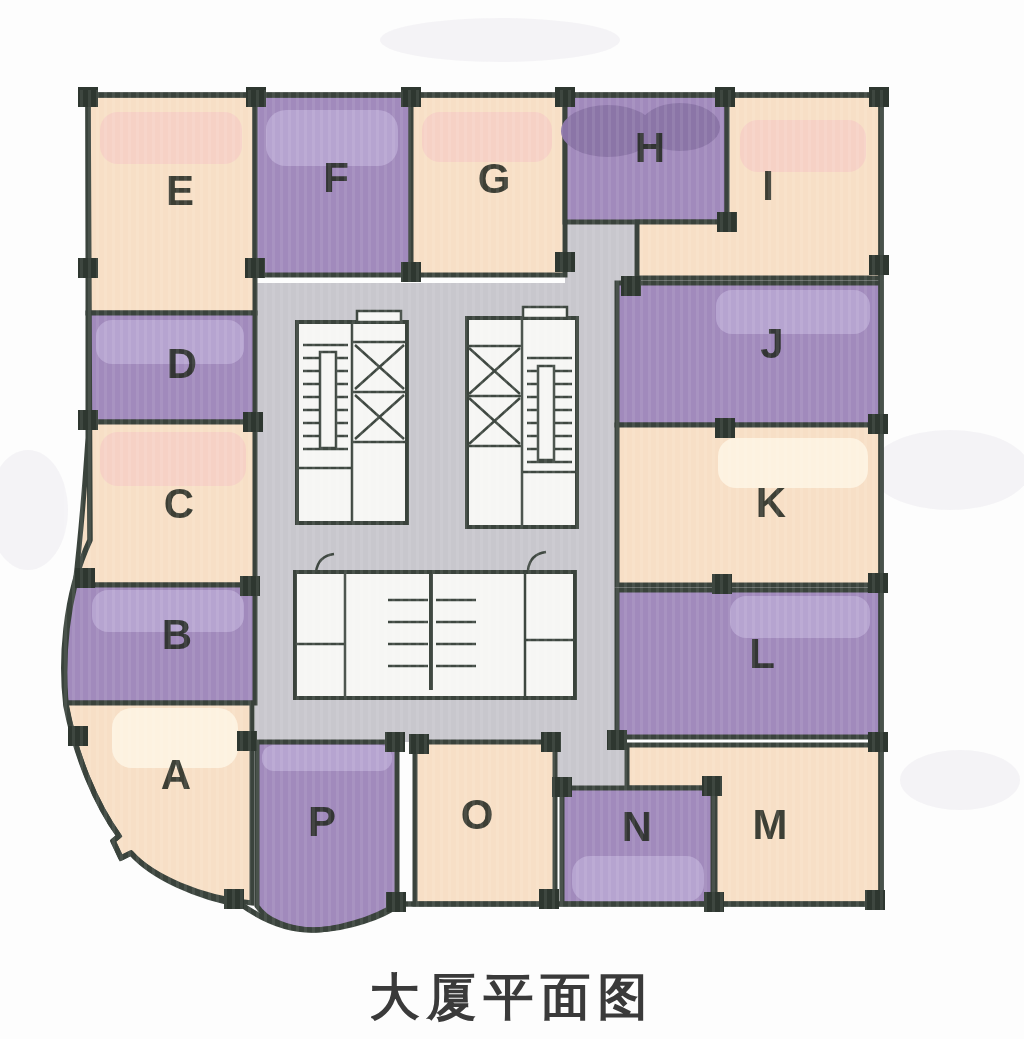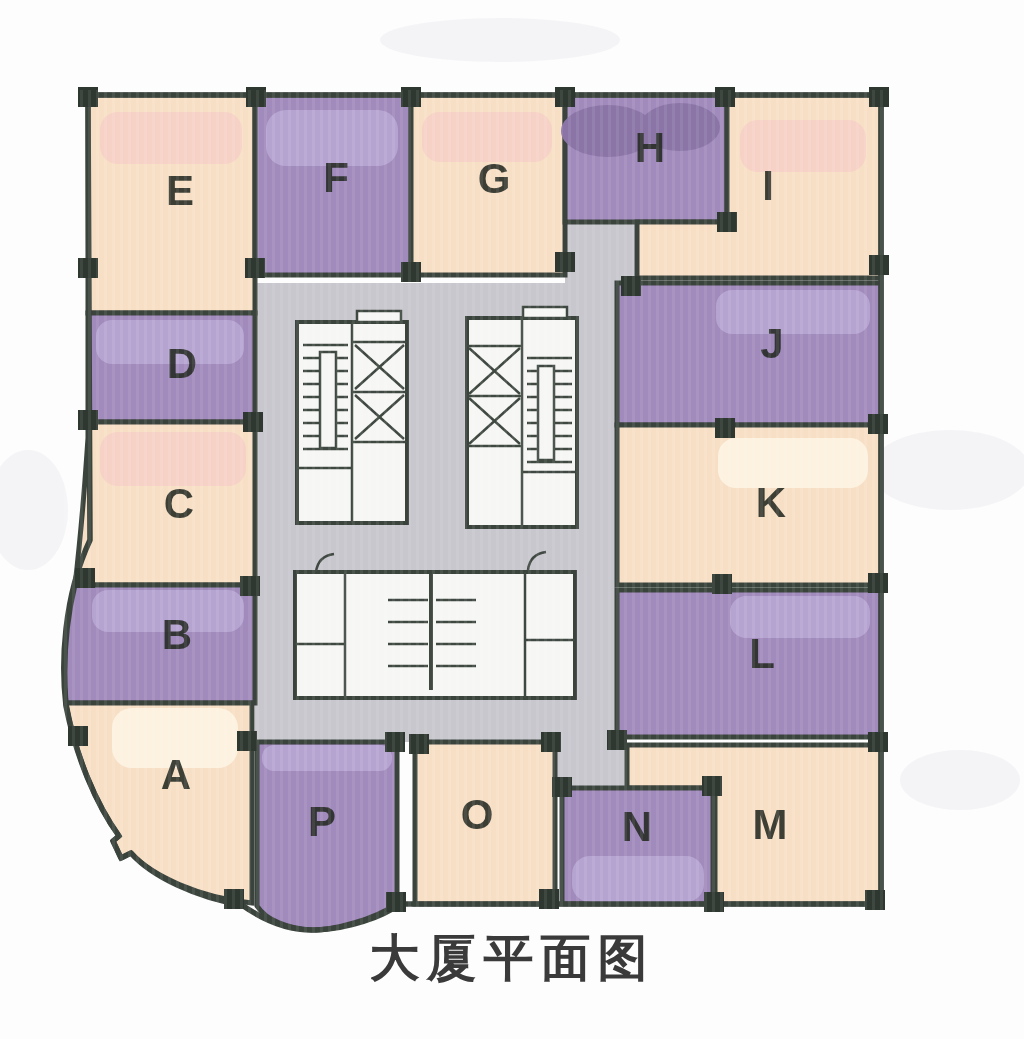--- a/index.html
+++ b/index.html
@@ -1,21 +1,21 @@
 <!DOCTYPE html>
 <html><head>
 <meta charset="utf-8">
 <style>
   html,body{margin:0;padding:0;background:#fdfdfd;}
   .page{position:relative;width:1024px;height:1039px;background:#fdfdfd;overflow:hidden;
         font-family:"Liberation Sans","DejaVu Sans",sans-serif;}
   svg{position:absolute;left:0;top:0;}
   .room-label{font-family:"Liberation Sans","DejaVu Sans",sans-serif;font-weight:700;
               font-size:42px;opacity:.88;}
-  .caption{position:absolute;left:0;right:0;top:925px;text-align:center;
+  .caption{position:absolute;left:0;right:0;top:964px;text-align:center;
            font-family:"Liberation Serif","DejaVu Serif",serif;font-weight:600;
            font-size:50px;letter-spacing:7px;}
 </style>
 </head>
 <body>
 
 <div class="page">
   <svg id="plan" width="1024" height="1039" viewBox="0 0 1024 1039">
       <ellipse cx="950" cy="470" rx="80" ry="40" fill="#e9e7ee" opacity="0.45"></ellipse>
       <ellipse cx="28" cy="510" rx="40" ry="60" fill="#e9e7ee" opacity="0.45"></ellipse>

